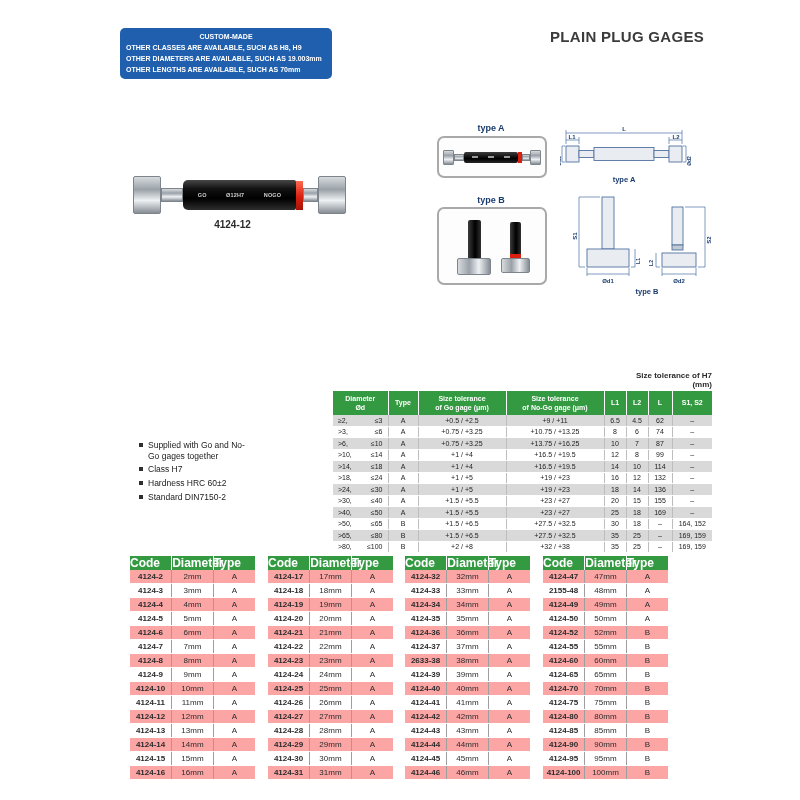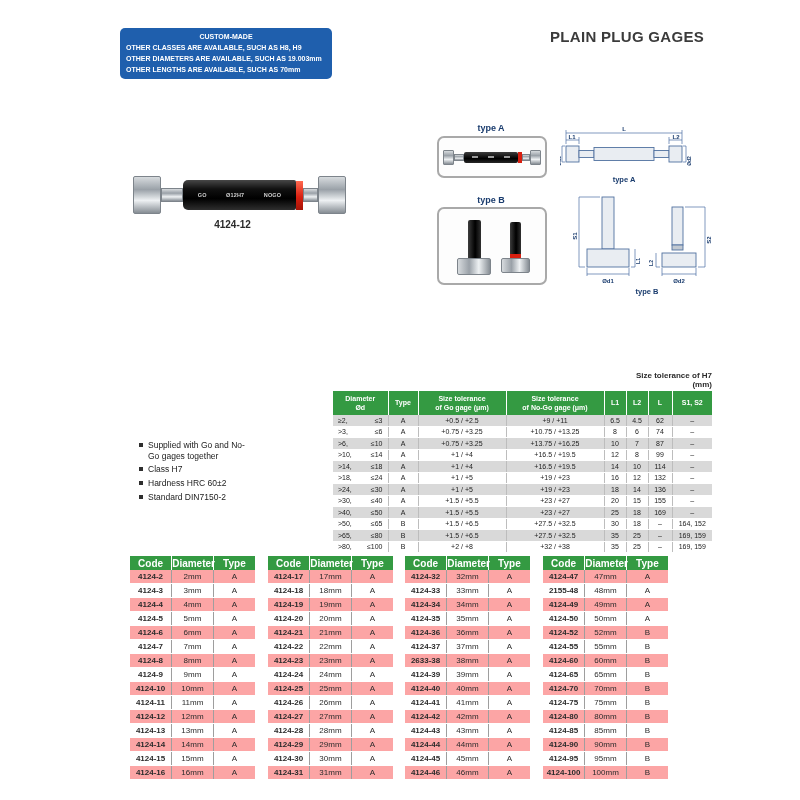--- a/index.html
+++ b/index.html
@@ -82,21 +82,21 @@
     border-right:1px solid #bdbdbd; border-bottom:1px solid #fff; vertical-align:middle;
   }
   .ttable tbody td:last-child { border-right:none; }
   .ttable tbody tr.alt { background:#d9d9d9; }
   .diawrap { display:flex; justify-content:space-between; padding:0 5px; }
   
   .order-wrap { position:absolute; top:556px; }
   .ow0 { left:130px; } .ow1 { left:268px; } .ow2 { left:405px; } .ow3 { left:543px; }
   .otable { border-collapse:collapse; width:125px; table-layout:fixed; }
   .otable thead th {
-    background:#349a42; color:#fff; font-size:10px; font-weight:bold; text-align:center;
+    background:#349a42; color:#fff; font-size:12px; font-weight:bold; text-align:left;
     border-right:1px solid #fff; height:14px; padding:0;
   }
   .otable thead th:last-child { border-right:none; }
   .otable tbody td {
     font-size:8px; text-align:center; height:13px; padding:0;
     border-right:1px solid #9e9e9e; border-bottom:1px solid #fff; color:#2b2b2b;
   }
   .otable tbody td:last-child { border-right:none; }
   .otable tbody tr.alt { background:#fca5a5; }
   .otable td.code { font-weight:bold; }

